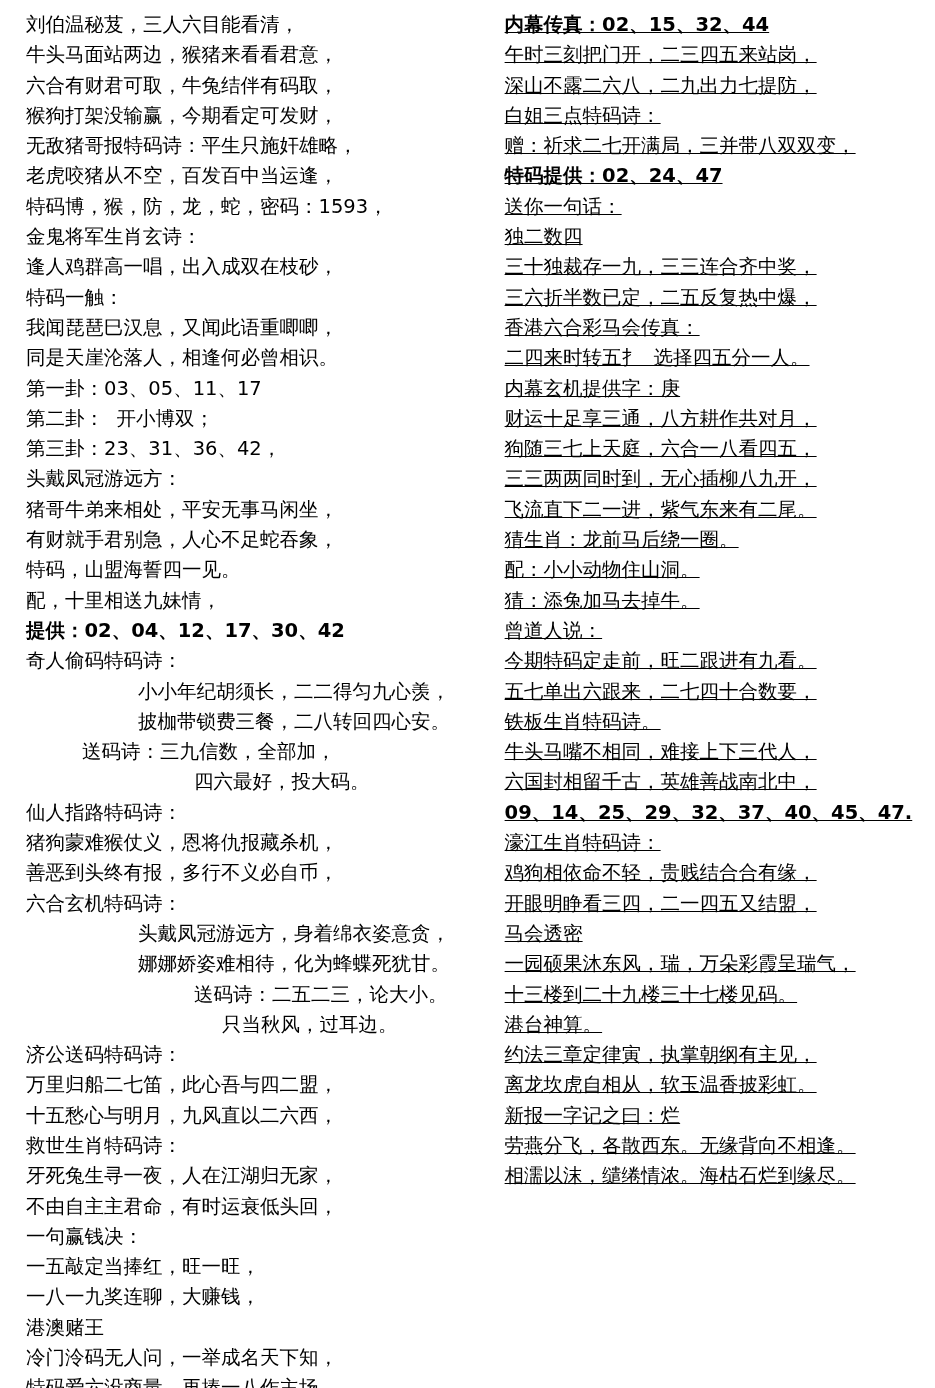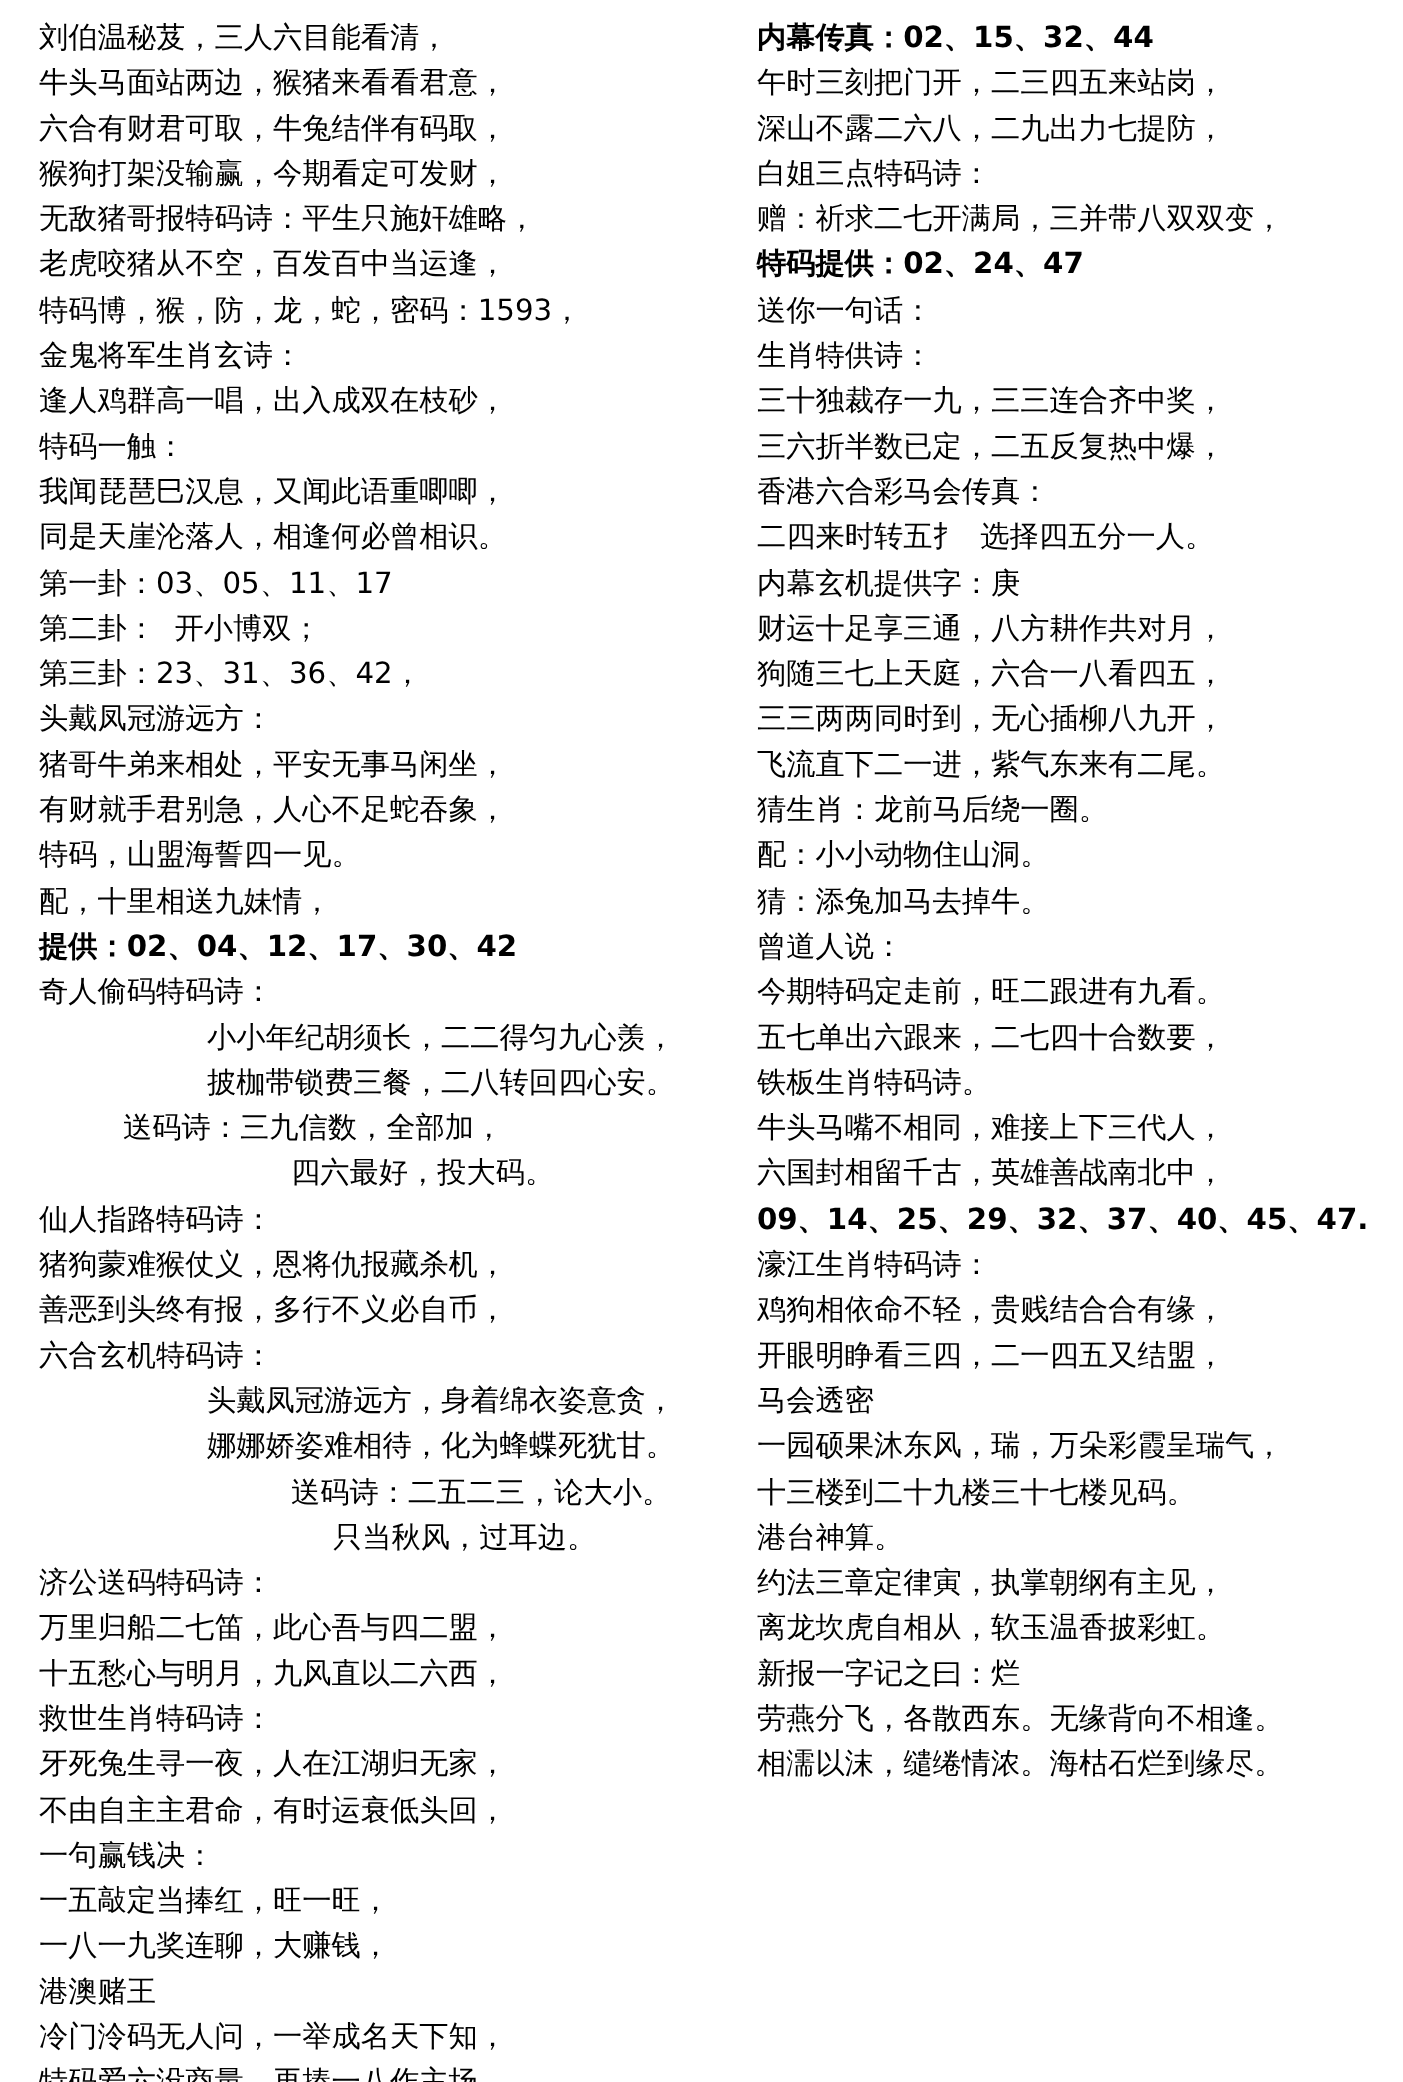--- a/index.html
+++ b/index.html
@@ -26,20 +26,21 @@
   .col {
     box-sizing: border-box;
   }
   .col-left {
     width: 480px;
     padding-right: 6px;
   }
   .col-right {
     width: 429px;
     padding-left: 6px;
+    text-decoration: underline;
   }
   .line {
     font-size: 19.5px;
     line-height: 30.3px;
     white-space: pre;
     letter-spacing: 0px;
     font-weight: 500;
   }
   .line.bold {
     font-weight: bold;
@@ -102,21 +103,21 @@
       <div class="line">特码爱六没商量，再揍一八作主场，</div>
     </div>
   <div class="col col-right">
       <div class="line bold">内幕传真：02、15、32、44</div>
       <div class="line">午时三刻把门开，二三四五来站岗，</div>
       <div class="line">深山不露二六八，二九出力七提防，</div>
       <div class="line">白姐三点特码诗：</div>
       <div class="line">赠：祈求二七开满局，三并带八双双变，</div>
       <div class="line bold">特码提供：02、24、47</div>
       <div class="line">送你一句话：</div>
-      <div class="line">生肖特供诗：</div>
+      <div class="line">独二数四</div>
       <div class="line">三十独裁存一九，三三连合齐中奖，</div>
       <div class="line">三六折半数已定，二五反复热中爆，</div>
       <div class="line">香港六合彩马会传真：</div>
       <div class="line">二四来时转五扌  选择四五分一人。</div>
       <div class="line">内幕玄机提供字：庚</div>
       <div class="line">财运十足享三通，八方耕作共对月，</div>
       <div class="line">狗随三七上天庭，六合一八看四五，</div>
       <div class="line">三三两两同时到，无心插柳八九开，</div>
       <div class="line">飞流直下二一进，紫气东来有二尾。</div>
       <div class="line">猜生肖：龙前马后绕一圈。</div>

